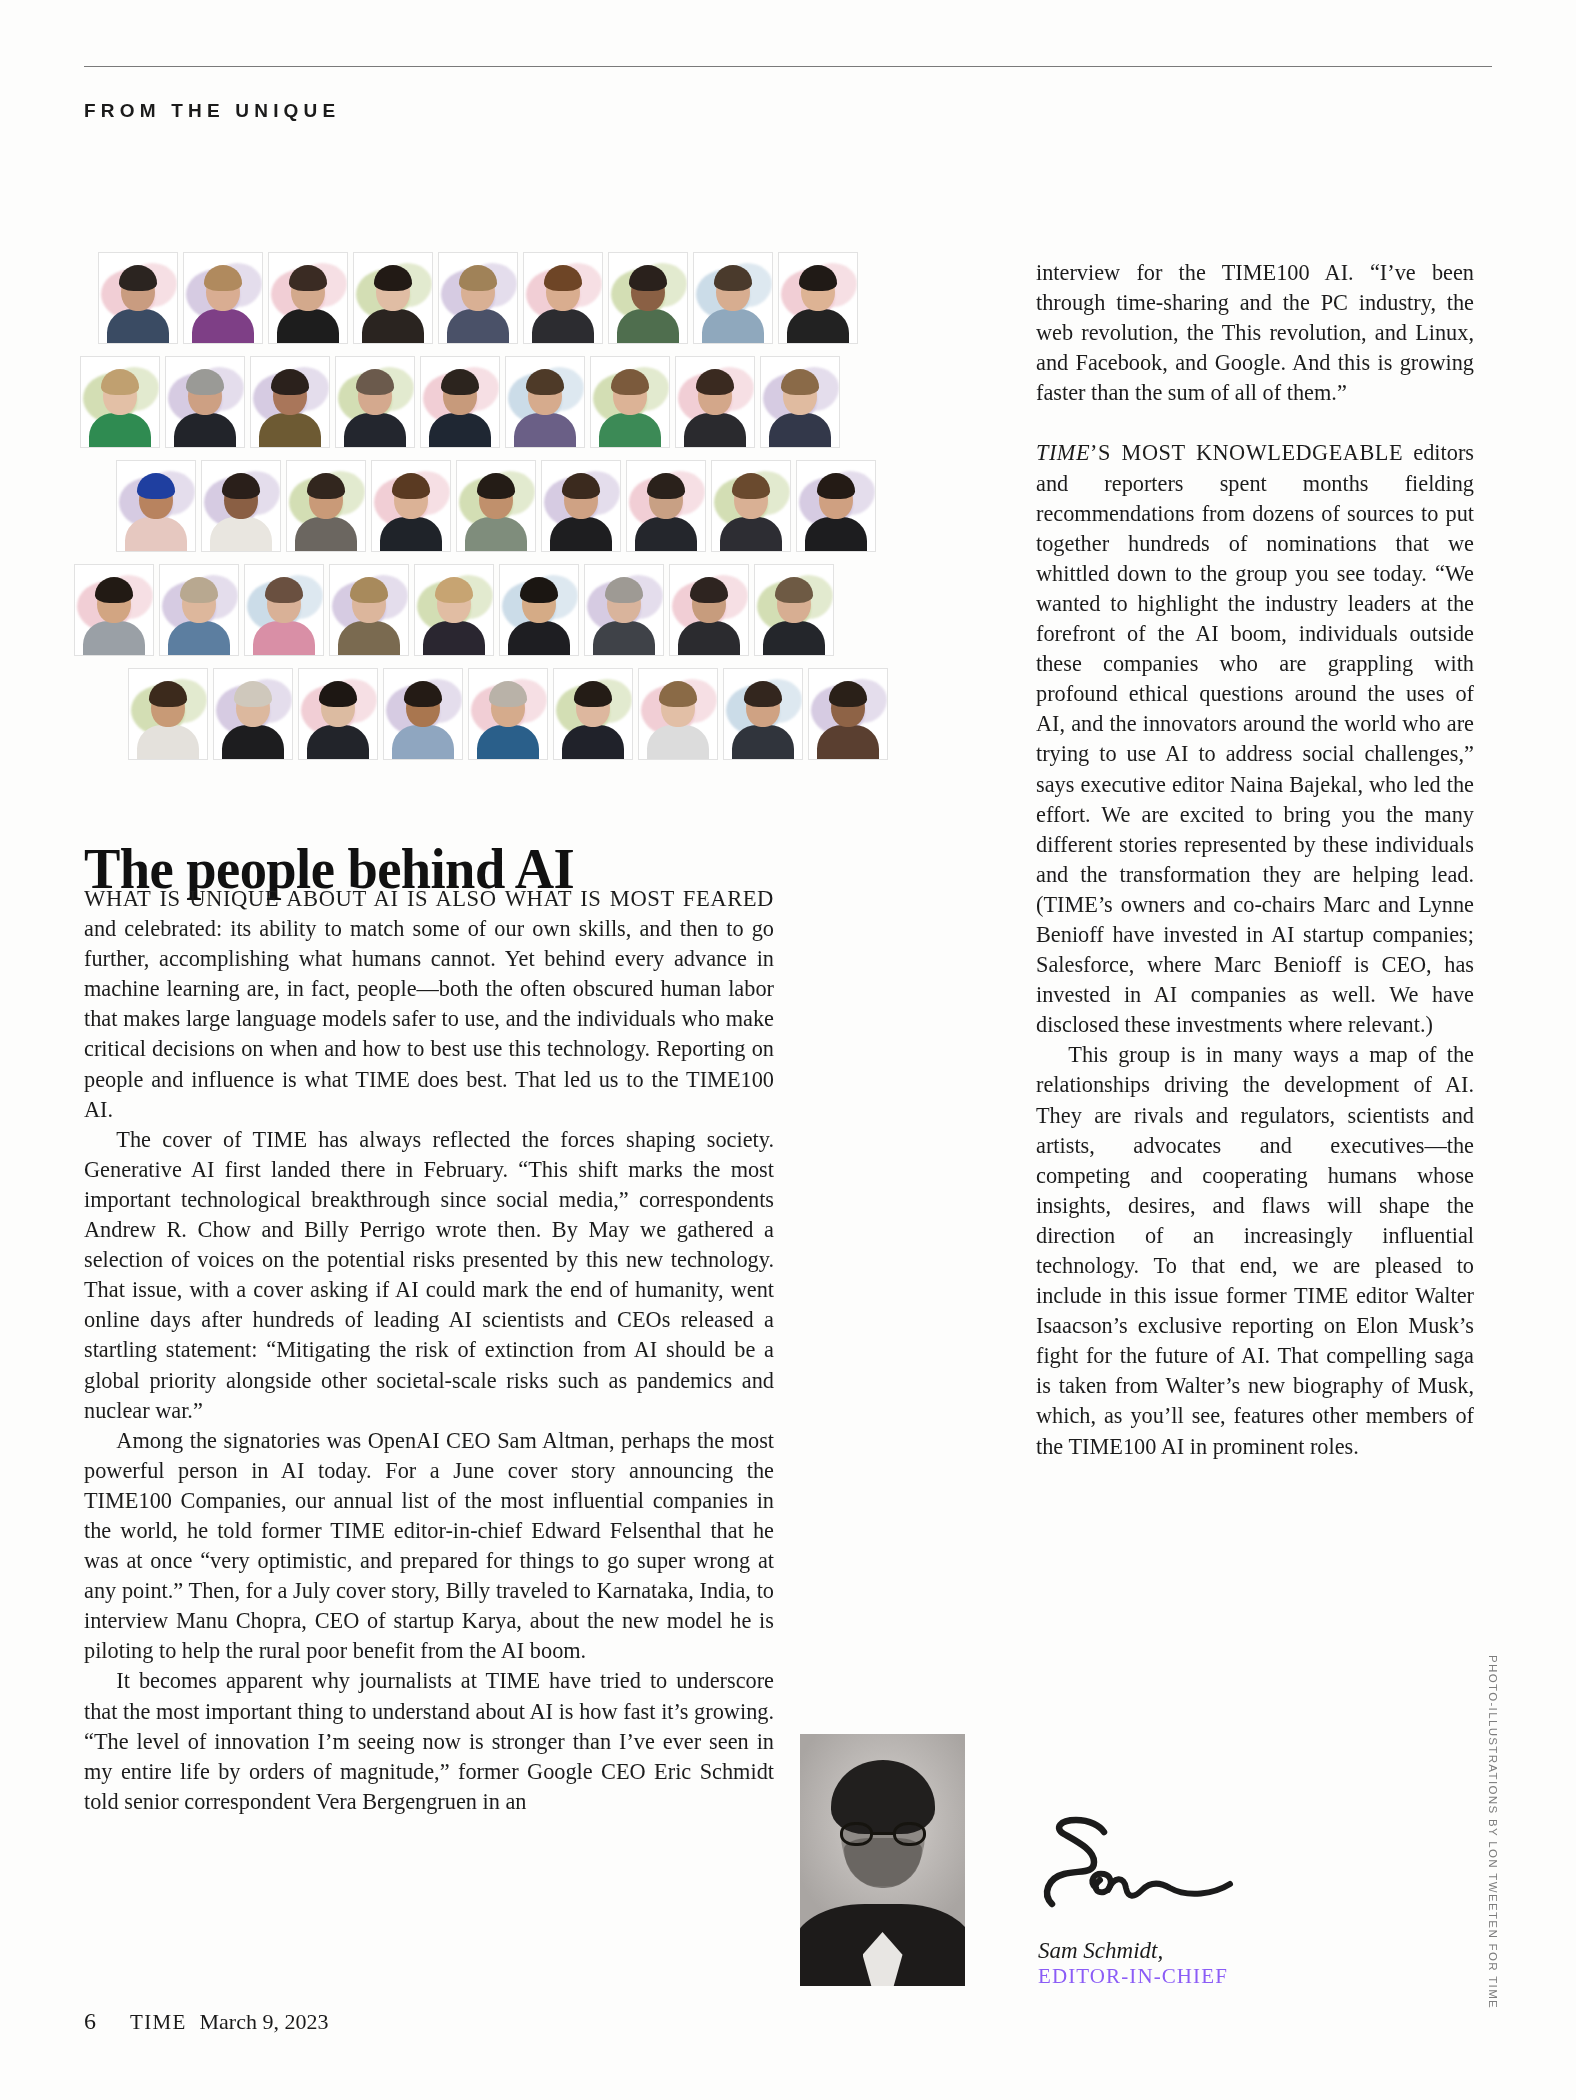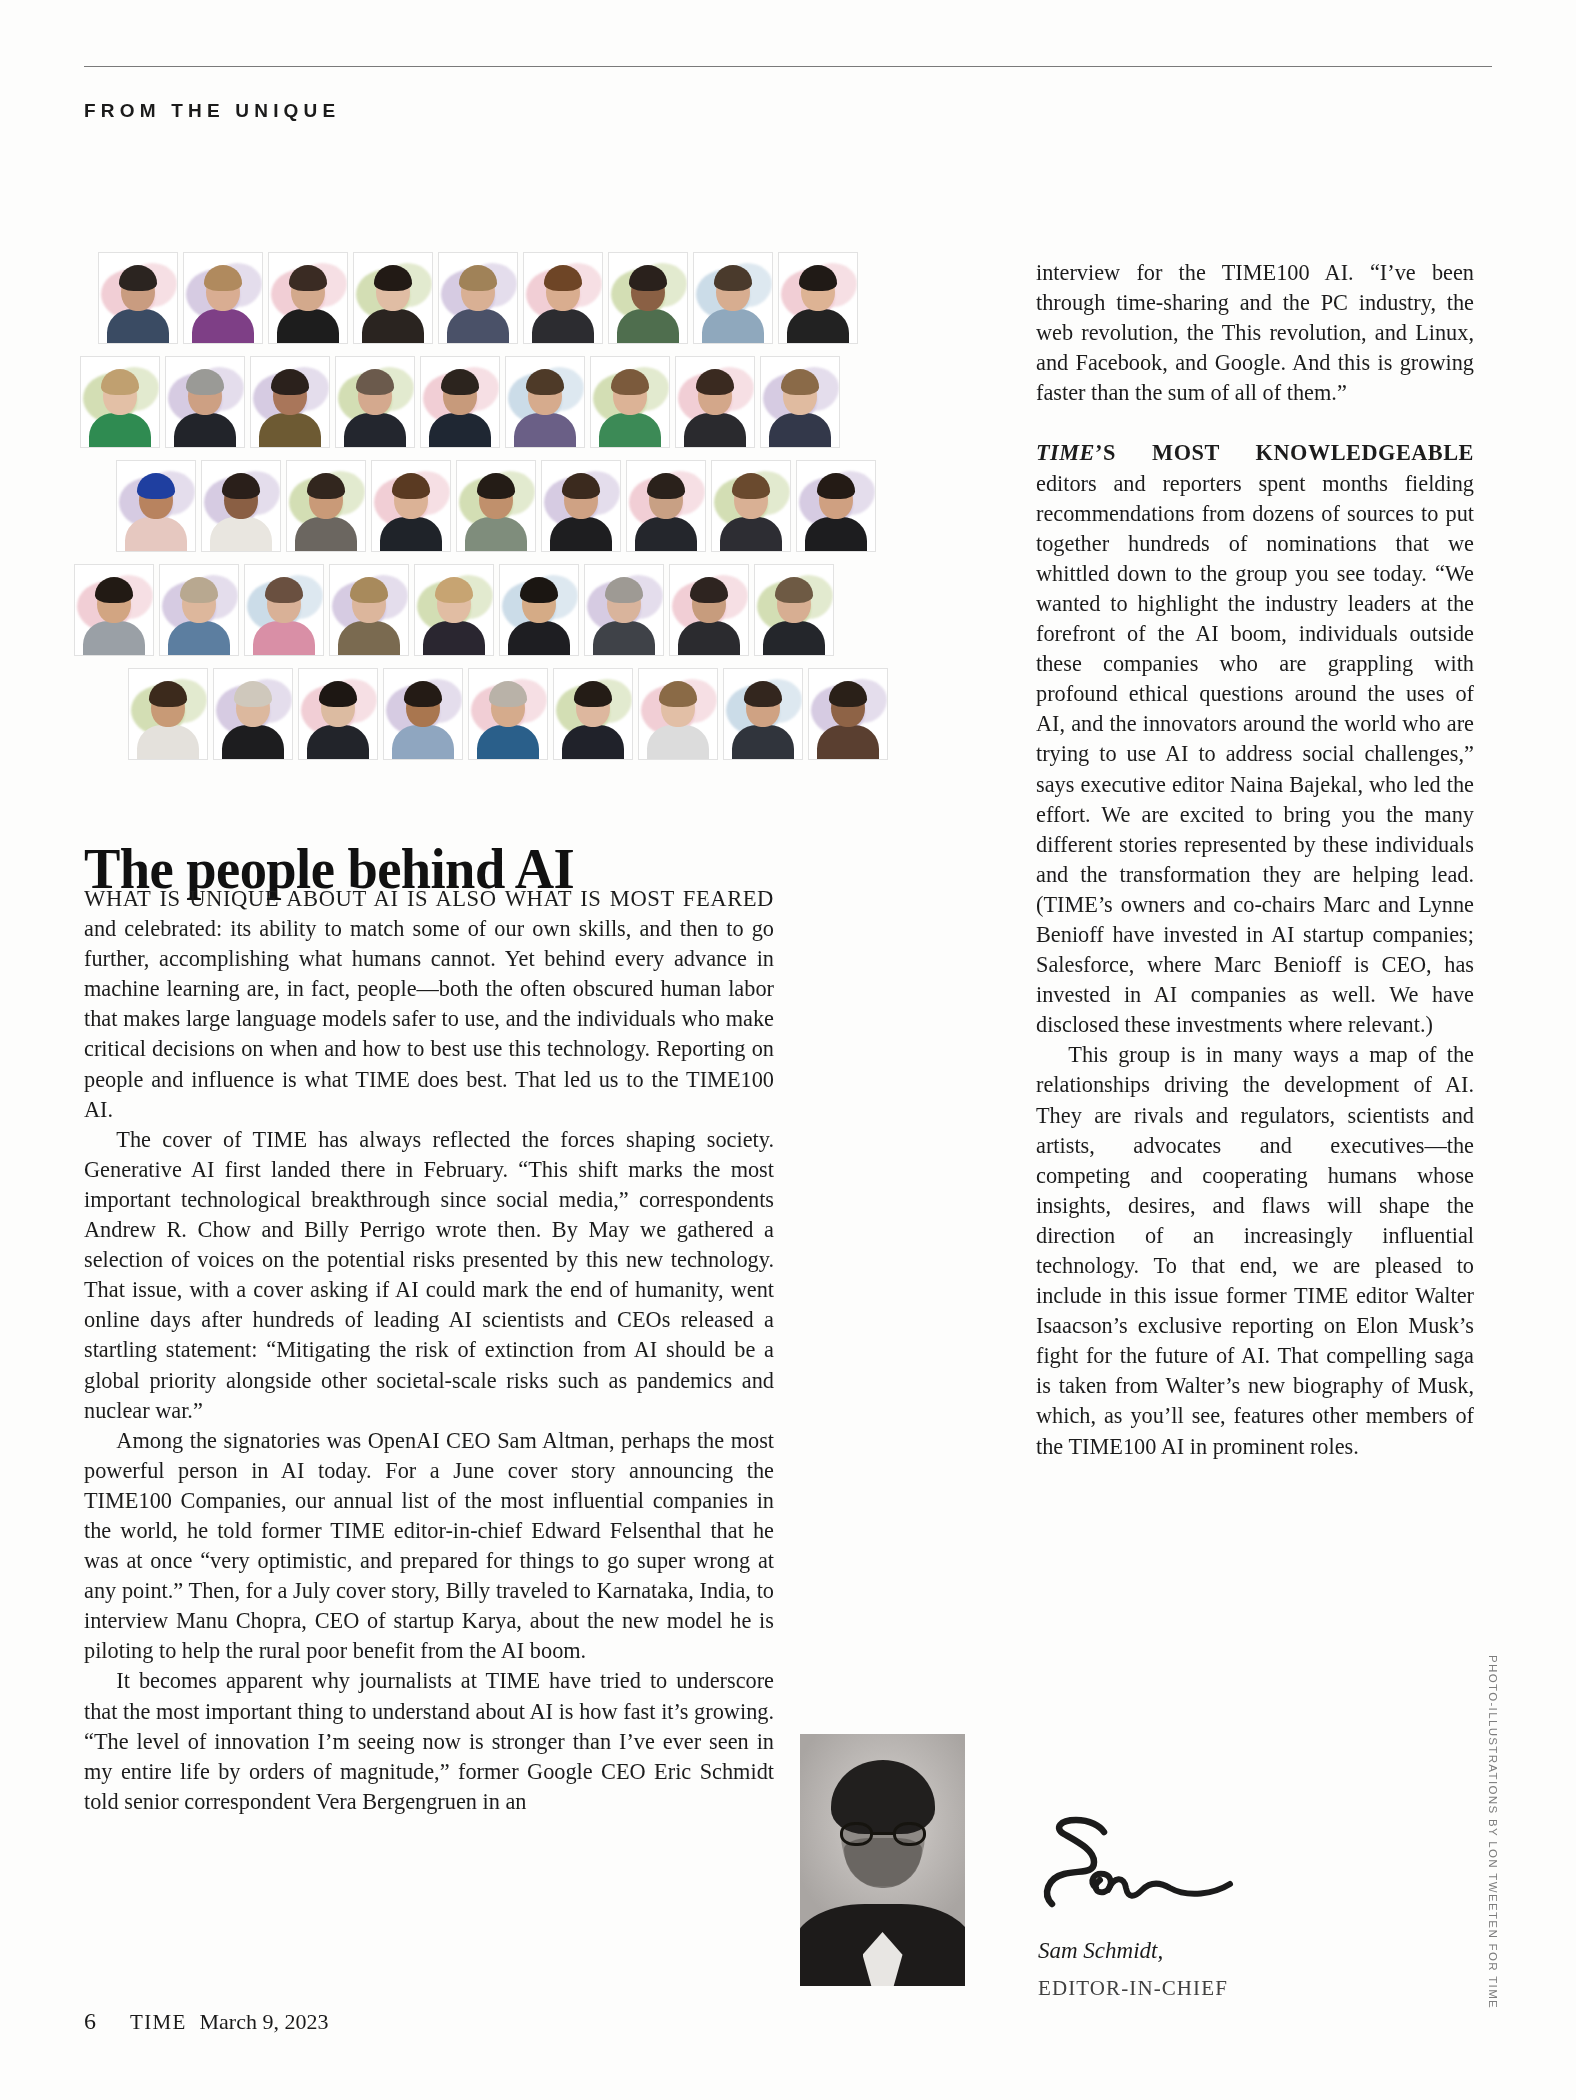--- a/index.html
+++ b/index.html
@@ -144,21 +144,21 @@
     width: 438px;
   }
 
   .smallcaps-lead {
     font-variant: small-caps;
     letter-spacing: 0.55px;
     font-size: 22.6px;
   }
   .subhead-lead {
     font-variant: small-caps;
-    font-weight: 700;
+    font-weight: 400;
     letter-spacing: 0.5px;
   }
   .subhead-lead i { font-style: italic; }
   .gap-before { margin-top: 30px !important; }
 
   
   .editor-photo {
     position: absolute;
     left: 800px;
     top: 1734px;
@@ -222,25 +222,25 @@
     width: 440px;
   }
   .signature-svg { display: block; }
   .sig-name {
     margin-top: 16px;
     font-style: italic;
     font-size: 23px;
     color: #1a1a1a;
   }
   .sig-role {
-    margin-top: 12px;
+    margin-top: 0;
     font-variant: small-caps;
     letter-spacing: 1.1px;
     font-size: 21px;
-    color: #404040;
+    color: #8b5cf6;
   }
 
   
   .photo-credit {
     position: absolute;
     left: 1487px;
     top: 1655px;
     font-family: "Liberation Sans", "DejaVu Sans", sans-serif;
     font-size: 11.5px;
     letter-spacing: 1.35px;

